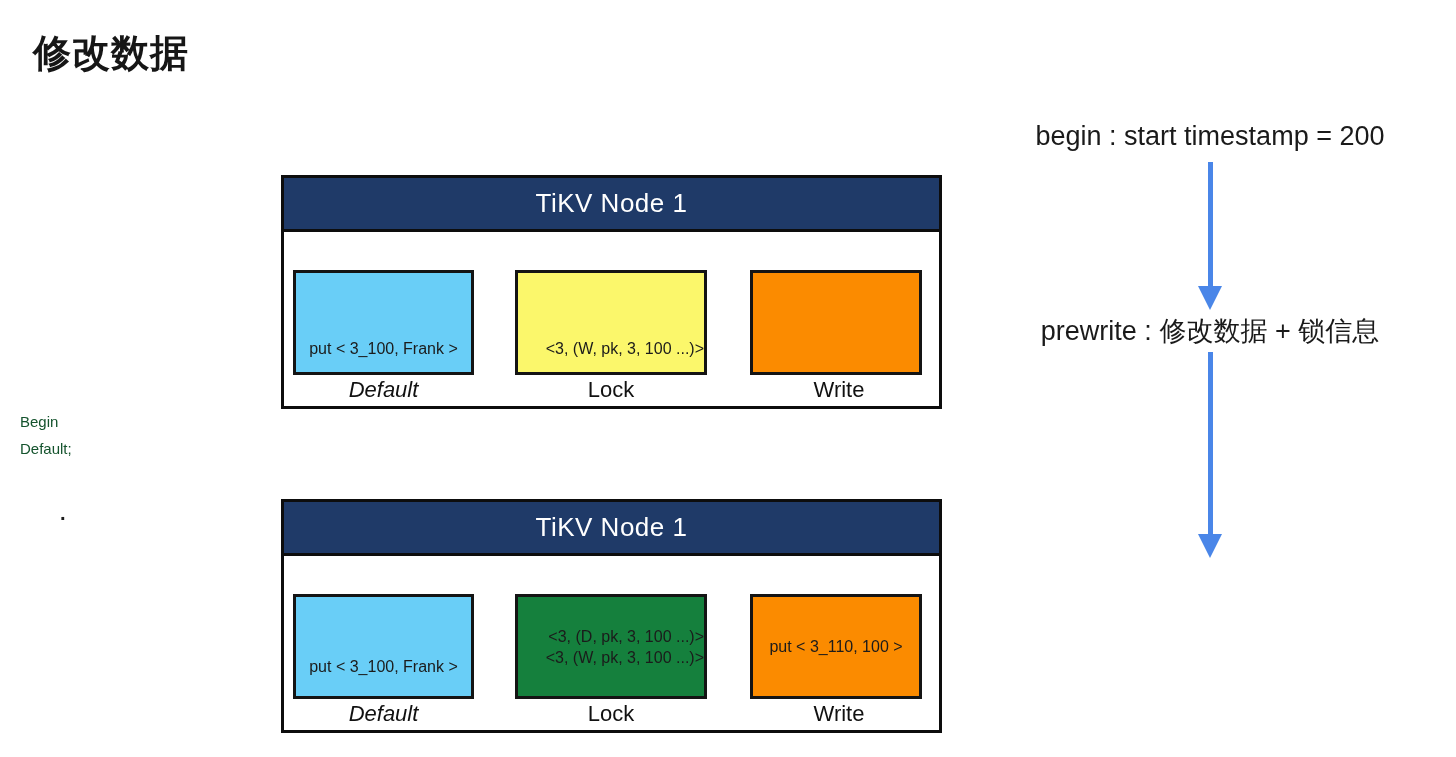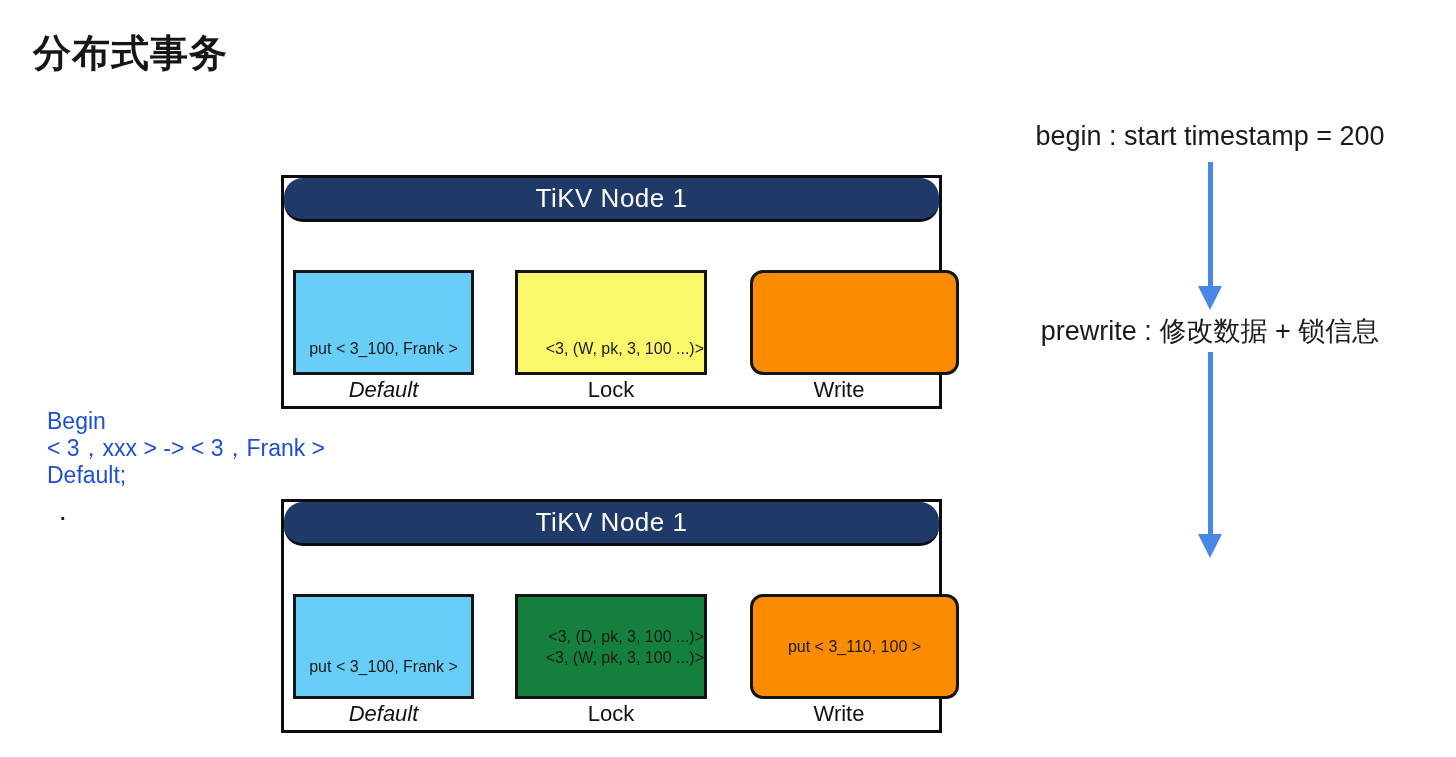--- a/index.html
+++ b/index.html
@@ -22,25 +22,24 @@
     font-weight: 700;
     color: #161616;
     letter-spacing: 1px;
   }
 
   
   .left-note {
     position: absolute;
     left: 20px;
     top: 408px;
-    font-size: 23px;
+    font-size: 15px;
     line-height: 27px;
-    color: #1d4ed8;
+    color: #14532d;
     white-space: nowrap;
-    margin-left: 27px;
   }
   .stray-dot {
     position: absolute;
     left: 60px;
     top: 502px;
     font-size: 20px;
     font-weight: 700;
     color: #1c1c1c;
   }
 
@@ -53,27 +52,26 @@
     background: #ffffff;
     border: 3px solid #0d0d0d;
   }
   .node-1 { top: 175px; }
   .node-2 { top: 499px; }
 
   .node-header {
     position: absolute;
     left: 0; top: 0;
     width: 100%;
-    height: 44px;
+    height: 54px;
     background: #1F3A68;
     border-bottom: 3px solid #0d0d0d;
     display: flex;
     align-items: center;
     justify-content: center;
-    border-radius: 19px;
   }
   .node-title {
     color: #ffffff;
     font-size: 26px;
     letter-spacing: 0.5px;
   }
 
   .cell {
     position: absolute;
     top: 92px;
@@ -82,21 +80,21 @@
     display: flex;
     flex-direction: column;
     align-items: center;
     font-size: 16px;
     color: #1b1b1b;
     line-height: 21px;
     white-space: nowrap;
   }
   .cell-default { left: 9px;   width: 181px; }
   .cell-lock    { left: 231px; width: 192px; align-items: flex-end; }
-  .cell-write   { left: 466px; width: 209px; border-radius: 13px; }
+  .cell-write   { left: 466px; width: 172px; }
 
   .valign-bottom   { justify-content: flex-end; padding-bottom: 13px; }
   .valign-bottom-2 { justify-content: flex-end; padding-bottom: 19px; }
   .valign-center   { justify-content: center; }
 
   .cf-label {
     position: absolute;
     top: 199px;
     font-size: 22px;
     color: #111111;
@@ -136,25 +134,24 @@
     border-top: 24px solid #4A86E8;
   }
   .arrow-head-1 { top: 286px; }
   .arrow-head-2 { top: 534px; }
 </style>
 </head>
 <body>
 
 <div class="canvas">
 
-  <div class="page-title">分布式事务</div>
+  <div class="page-title">修改数据</div>
 
   <div class="left-note">
     <div>Begin</div>
-    <div>&lt; 3，xxx &gt; -&gt; &lt; 3，Frank &gt;</div>
     <div>Default;</div>
   </div>
   <div class="stray-dot">.</div>
 
   <div class="node node-1">
     <div class="node-header" style="background-color: rgb(31, 58, 104);">
       <span class="node-title">TiKV Node 1</span>
     </div>
 
     <div class="cell cell-default valign-bottom" style="background-color: rgb(105, 206, 247);">

